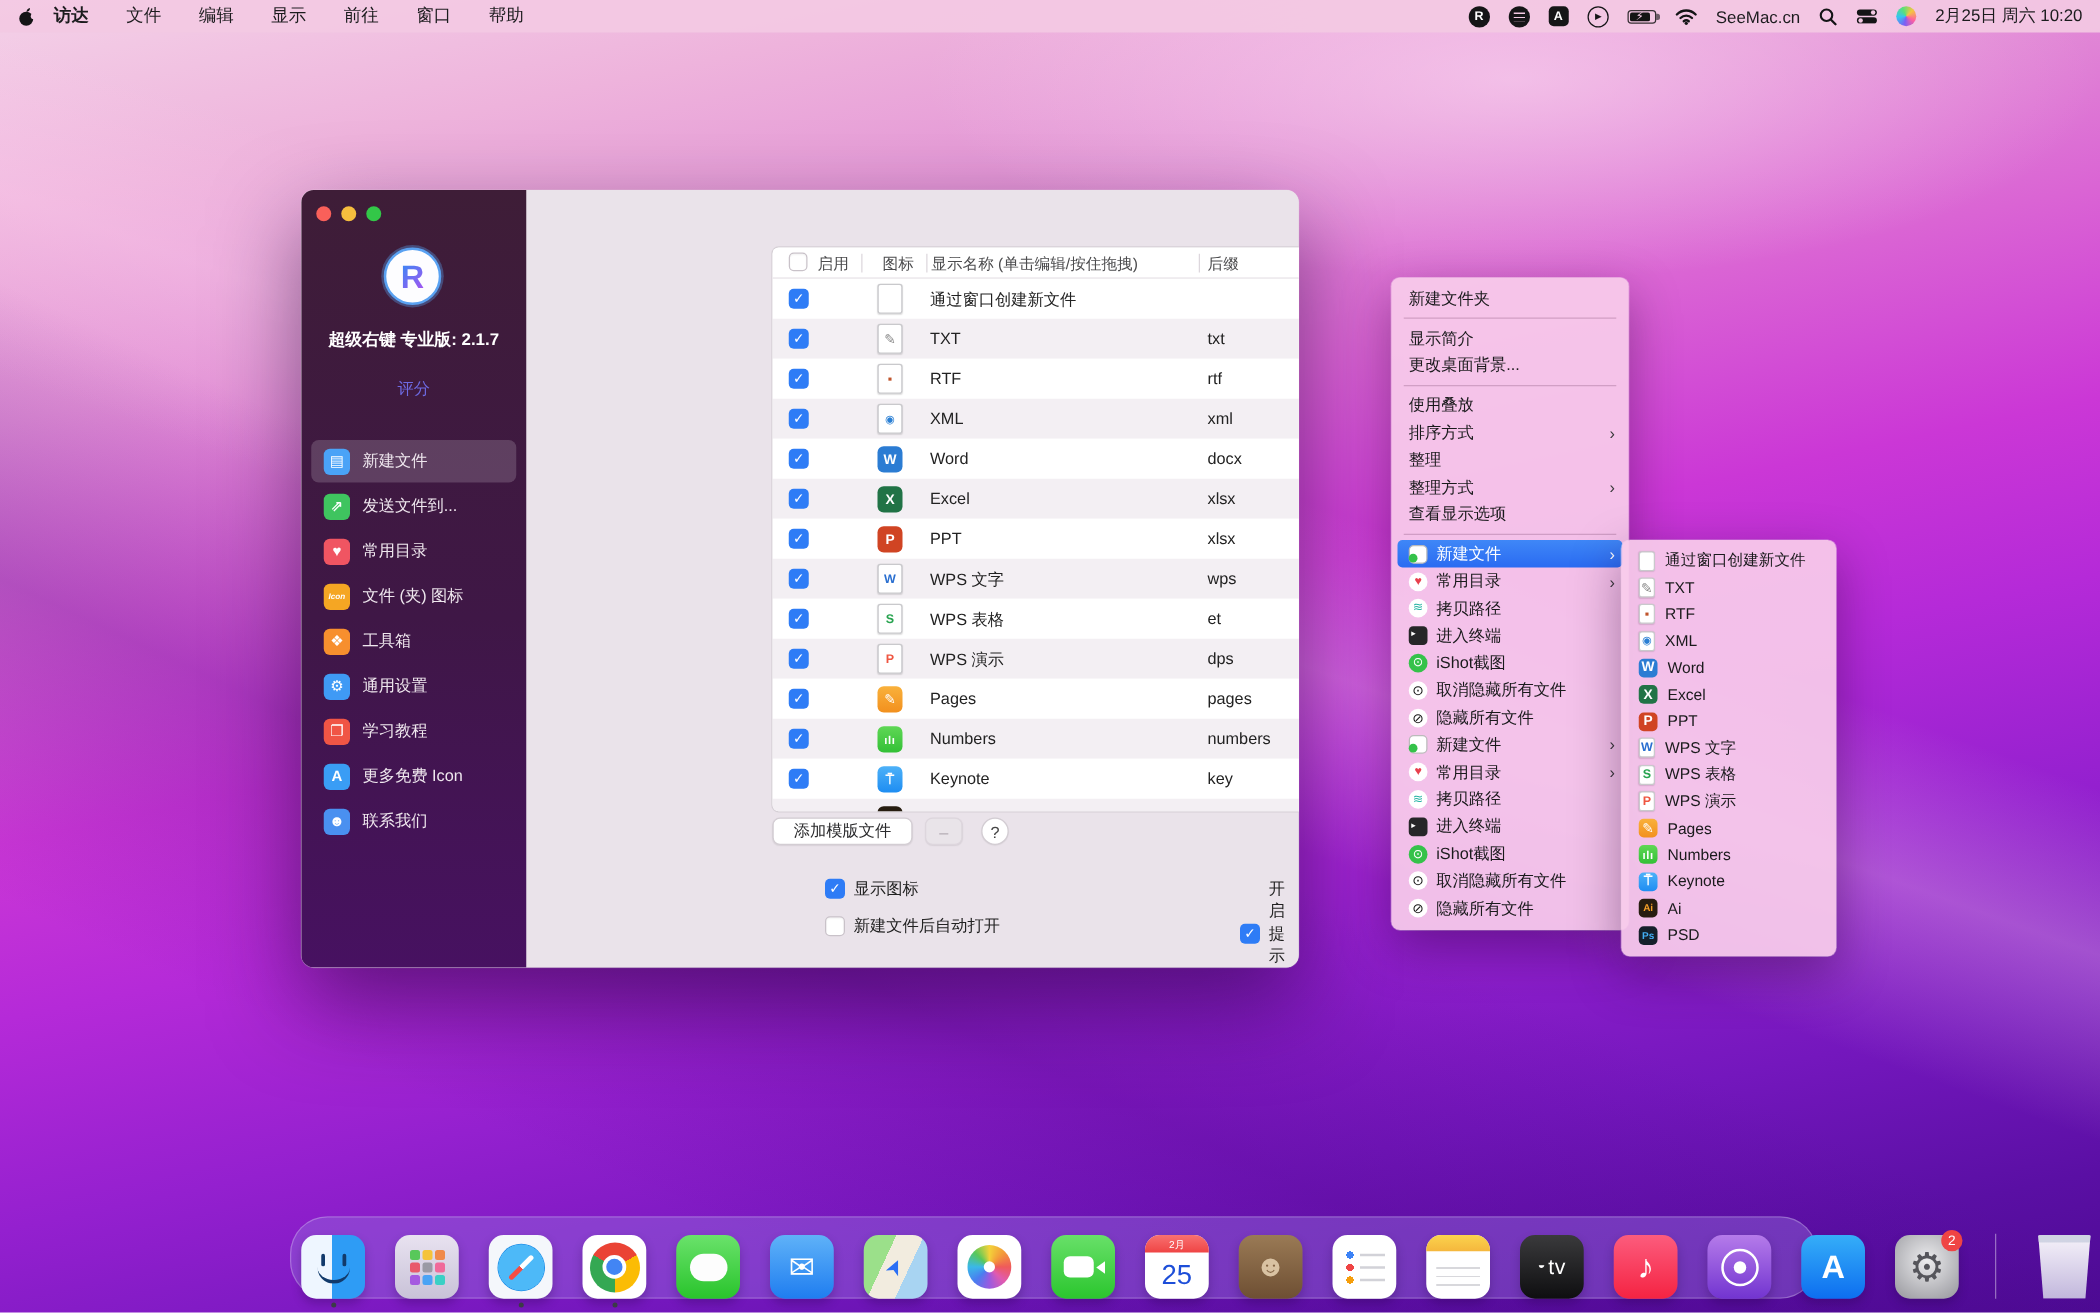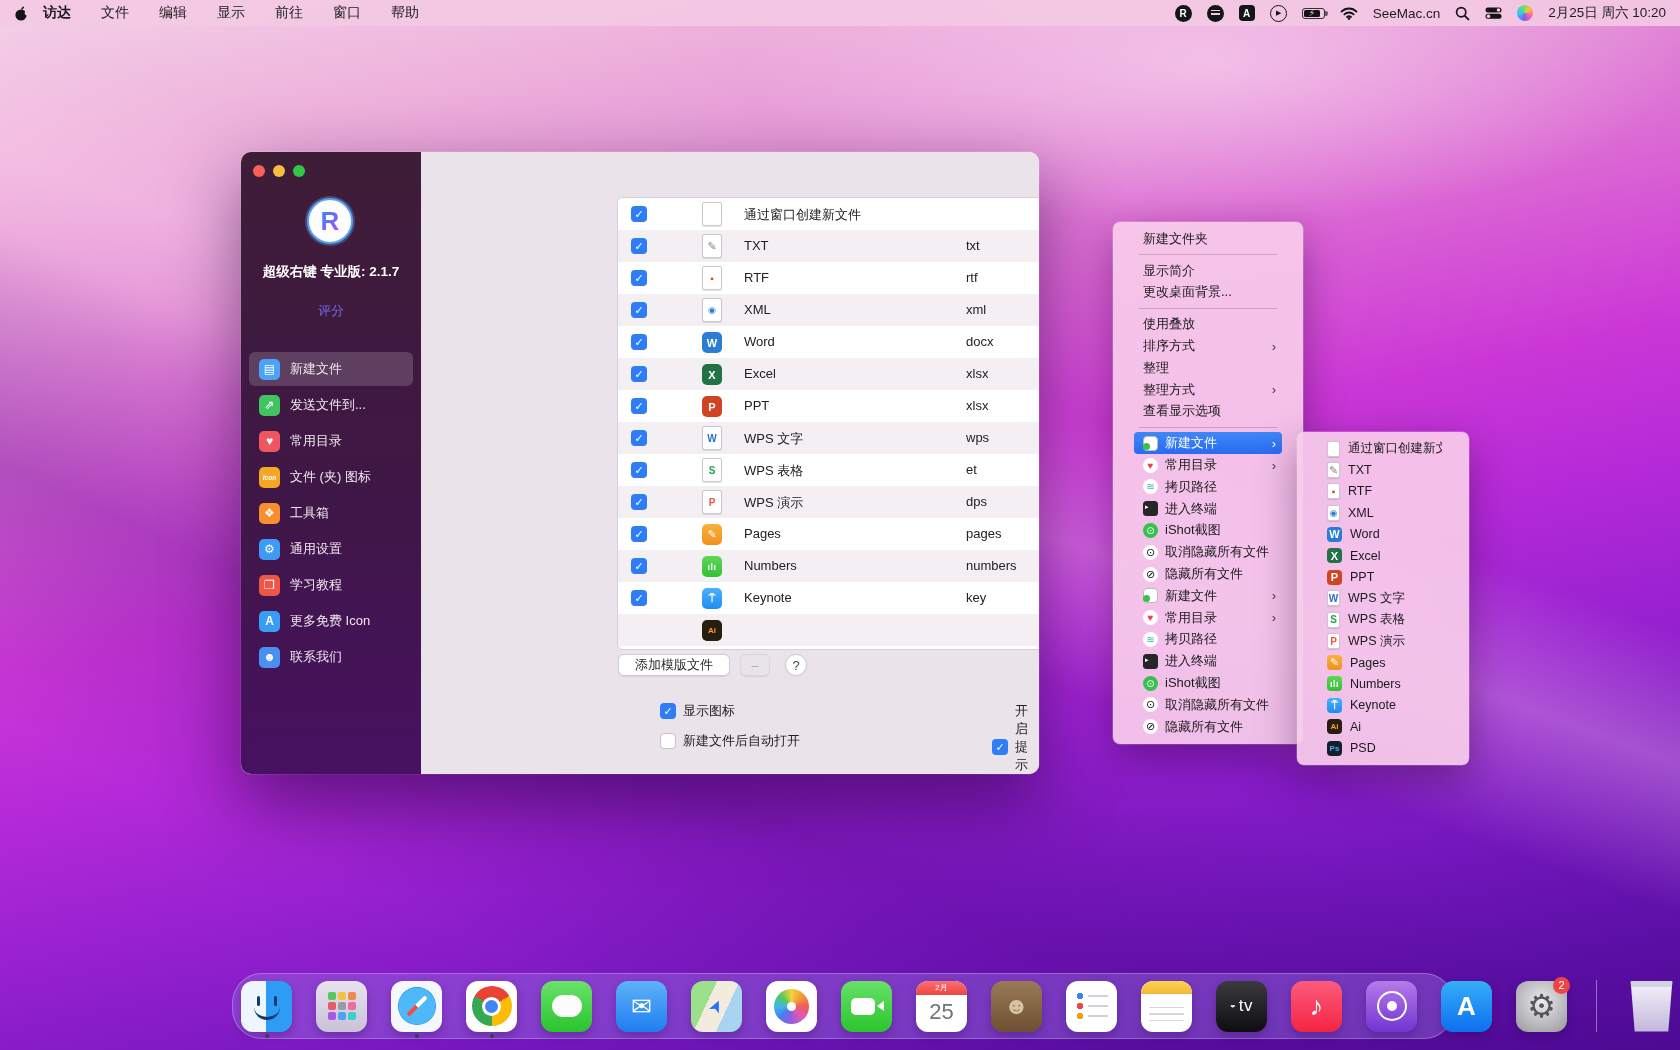--- a/index.html
+++ b/index.html
@@ -92,21 +92,21 @@
   
   .btn{position:absolute;height:22px;background:#fff;border:1px solid #d3cdd3;border-radius:6px;font-size:13px;color:#2b2b2d;display:flex;align-items:center;justify-content:center;box-shadow:0 0.5px 1px rgba(0,0,0,0.08)}
   .btn-add{left:197px;top:502px;width:112px}
   .btn-minus{left:319px;top:502px;width:30px;background:#e9e4e9;color:#b0a8b0;border-color:#ddd6dd}
   .btn-help{left:364px;top:502px;width:22px;border-radius:50%;color:#444}
   .opt{position:absolute;display:flex;gap:7px;align-items:center;font-size:13px;color:#222}
   .opt0{left:239px;top:550px}.opt1{left:571px;top:550px}.opt2{left:239px;top:580px}
 
   
   .cmenu{position:absolute;background:rgba(247,203,235,0.93);border-radius:7px;
-    box-shadow:0 14px 40px rgba(40,0,50,0.4),0 0 0 0.5px rgba(255,255,255,0.45);padding:6px 16px;z-index:40}
+    box-shadow:0 14px 40px rgba(40,0,50,0.4),0 0 0 0.5px rgba(255,255,255,0.45);padding:6px 0;z-index:40}
   .menu1{left:1113px;top:222px;width:190px}
   .menu2{left:1297px;top:432px;width:172px}
   .mitem{height:21.8px;margin:0 5px;padding:0 6px 0 9px;border-radius:4px;display:flex;align-items:center;font-size:13px;color:#1a1a1c;white-space:nowrap}
   .menu2 .mitem{height:21.4px;font-size:12.5px}
   .mitem.msel{background:linear-gradient(#3f87f7,#2a6bf2);color:#fff}
   .mlabel{overflow:hidden}
   .marrow{margin-left:auto;font-size:13px;line-height:1;color:#3a3a3c;padding-left:6px}
   .msel .marrow{color:#fff}
   .msep{height:1px;background:rgba(80,30,70,0.22);margin:4.5px 10px}
   .mico{width:15px;height:15px;margin-right:7px;border-radius:4px;flex:none;position:relative;display:flex;align-items:center;justify-content:center;font-size:9.5px}
@@ -124,21 +124,21 @@
   .ci-eye::before{content:"⊙";font-size:11px}
   .ci-eye-off{background:#fff;border-radius:50%;color:#111}
   .ci-eye-off::before{content:"⊘";font-size:11px}
   .smico{width:15px;height:17px;margin-right:8px;flex:none;display:flex;align-items:center;justify-content:center;font-weight:700}
   .menu2 .fi-word,.menu2 .fi-excel,.menu2 .fi-ppt,.menu2 .fi-pages,.menu2 .fi-numbers,.menu2 .fi-keynote,.menu2 .fi-ai,.menu2 .fi-psd{height:15px;width:15px;margin-top:0;border-radius:4px}
   .menu2 .fi-doc-blank,.menu2 .fi-doc-txt,.menu2 .fi-doc-rtf,.menu2 .fi-doc-xml,.menu2 .fi-wps-writer,.menu2 .fi-wps-sheet,.menu2 .fi-wps-show{width:13px;height:16px}
 
   
   .dock{position:absolute;left:232px;top:973px;width:1222px;height:66px;border-radius:30px;
     background:rgba(150,112,222,0.42);box-shadow:inset 0 0 0 1px rgba(255,255,255,0.25);
-    display:flex;align-items:center;padding:0 9px;gap:24px;z-index:30}
+    display:flex;align-items:flex-end;padding:0 9px;gap:24px;z-index:30}
   .di{width:51px;height:51px;border-radius:12px;position:relative;display:flex;align-items:center;justify-content:center;flex:none;box-shadow:0 4px 8px rgba(30,0,60,0.25)}
   .di .dot{position:absolute;bottom:-6.5px;left:50%;transform:translateX(-50%);width:4px;height:4px;border-radius:50%;background:#3b3b46;box-shadow:none}
   .badge{position:absolute;top:-4px;right:-3px;min-width:17px;height:17px;border-radius:9px;background:#ef4444;color:#fff;font-size:11px;display:flex;align-items:center;justify-content:center;padding:0 4px}
   .dk-sep{width:1px;height:52px;background:rgba(255,255,255,0.4);margin:0 5px;flex:none;box-shadow:none}
   .g{position:relative;display:flex;align-items:center;justify-content:center}
 
   .dk-finder{background:linear-gradient(90deg,#eef6ff 0 49%,#2e9cf5 49%)}
   .dk-finder .g{width:26px;height:15px;border-bottom:3px solid #123a6b;border-radius:0 0 13px 13px;margin-top:12px}
   .dk-finder .g::before,.dk-finder .g::after{content:"";position:absolute;top:-9px;width:3px;height:10px;background:#123a6b;border-radius:2px}
   .dk-finder .g::before{left:3px}.dk-finder .g::after{right:3px}
@@ -160,21 +160,21 @@
   .dk-maps{background:linear-gradient(115deg,#9be08a 0 35%,#f2ecdf 35% 65%,#a8d4f2 65%)}
   .dk-maps .g::before{content:"➤";color:#2a6ff5;font-size:17px;transform:rotate(-65deg);display:block}
   .dk-photos{background:#fff}
   .dk-photos .g{width:35px;height:35px;border-radius:50%;background:conic-gradient(#f3d23a,#f39a3a,#ef5a5a,#e05ab0,#9a5ae0,#4a7df0,#3ab8e8,#58c85a,#f3d23a)}
   .dk-photos .g::before{content:"";position:absolute;width:9px;height:9px;border-radius:50%;background:#fff}
   .dk-facetime{background:linear-gradient(180deg,#68e069,#2bc62e)}
   .dk-facetime .g{width:24px;height:17px;background:#fff;border-radius:5px;margin-right:8px}
   .dk-facetime .g::after{content:"";position:absolute;right:-9px;border:5px solid transparent;border-right:7px solid #fff;top:50%;transform:translateY(-50%)}
   .dk-calendar{background:#fff}
   .cal-top{position:absolute;top:0;left:0;right:0;height:14px;background:linear-gradient(#f87171,#ef4444);border-radius:12px 12px 0 0;color:#fff;font-size:8px;display:flex;align-items:center;justify-content:center}
-  .cal-day{margin-top:12px;font-size:22px;color:#737373;font-weight:400}
+  .cal-day{margin-top:12px;font-size:22px;color:#1d4ed8;font-weight:400}
   .dk-contacts{background:linear-gradient(180deg,#9a7a55,#6e4f33)}
   .dk-contacts .g::before{content:"☻";font-size:24px;color:#d9c2a2}
   .dk-reminders{background:#fff}
   .dk-reminders .g{width:34px;height:32px;background-repeat:no-repeat;background-image:
     radial-gradient(circle 3px at 5px 6px,#3b82f6 98%,transparent),
     radial-gradient(circle 3px at 5px 16px,#ef4444 98%,transparent),
     radial-gradient(circle 3px at 5px 26px,#f59e0b 98%,transparent),
     linear-gradient(#d2d2d8,#d2d2d8),linear-gradient(#d2d2d8,#d2d2d8),linear-gradient(#d2d2d8,#d2d2d8);
     background-size:auto,auto,auto,20px 2px,20px 2px,20px 2px;
     background-position:0 0,0 0,0 0,13px 5px,13px 15px,13px 25px}
@@ -253,20 +253,32 @@
       </svg>
     </span>
     <span class="st-siri"></span>
     <span class="mb-clock">2月25日 周六 10:20</span>
   </span>
 </div>
 
 <div class="appwin">
   <div class="content">
     <div class="tpl-table">
+      <div class="thead">
+        <span class="cb off" style="position:absolute;left:13px;top:4px;width:15px;height:15px"></span>
+        <span style="left:36px">启用</span>
+        <span style="left:88px">图标</span>
+        <span style="left:127px">显示名称 (单击编辑/按住拖拽)</span>
+        <span style="left:348px">后缀</span>
+
+        <span class="hdiv" style="left:71px"></span>
+        <span class="hdiv" style="left:123px"></span>
+        <span class="hdiv" style="left:341px"></span>
+
+      </div>
       <div class="tbody">
           <div class="trow">
             <span class="cb c-en on">✓</span>
             <span class="fic fi-doc-blank"></span>
             <span class="t-name">通过窗口创建新文件</span>
             <span class="t-suf"></span>
           </div>
           <div class="trow alt">
             <span class="cb c-en on">✓</span>
             <span class="fic fi-doc-txt"></span>

